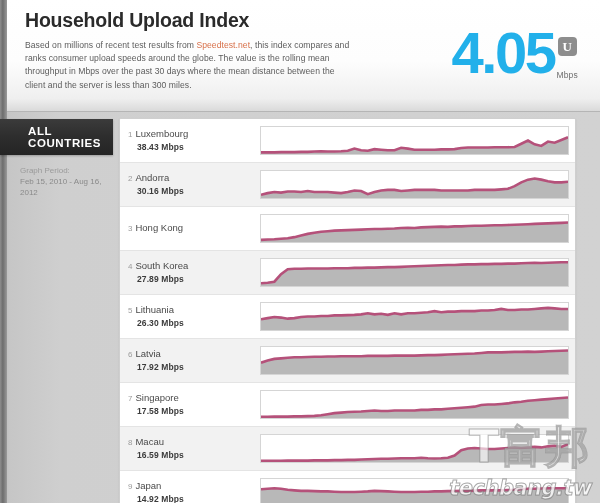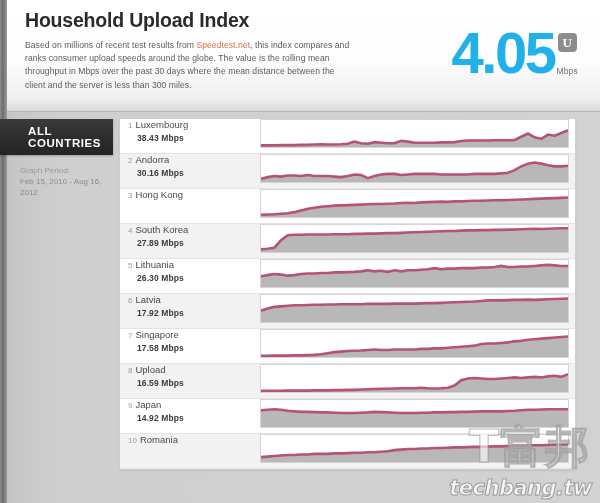--- a/index.html
+++ b/index.html
@@ -66,21 +66,21 @@
   .desc .link {
     color: #d8714a;
     text-decoration: none;
   }
   
   .value-cluster {
     position: absolute;
     right: 22px;
     top: 26px;
     display: flex;
-    align-items: center;
+    align-items: flex-end;
   }
   .big-value {
     font-size: 58px;
     line-height: 54px;
     font-weight: bold;
     color: #22b0ea;
     letter-spacing: -2.5px;
     font-family: "Liberation Sans", sans-serif;
   }
   .badge-col {
@@ -145,21 +145,22 @@
     width: 457px;
     background: #ffffff;
     border: 1px solid #cfcfcf;
     border-radius: 2px;
     box-sizing: border-box;
     overflow: hidden;
     box-shadow: 0 1px 2px rgba(0,0,0,0.10);
   }
   .row {
     display: flex;
-    height: 35px;
+    align-items: center;
+    height: 44px;
     box-sizing: border-box;
     border-bottom: 1px solid #e4e4e4;
     background: #ffffff;
     padding-left: 8px;
   }
   .row.alt {
     background: #f2f2f2;
   }
   .row-label {
     width: 132px;
@@ -347,21 +348,21 @@
         </div>
         <div class="spark-wrap">
           <svg viewBox="0 0 100 100" preserveAspectRatio="none">
             <polygon points="0,100 0.00,96.00 2.17,96.00 4.35,95.00 6.52,95.00 8.70,95.00 10.87,94.00 13.04,94.00 15.22,93.00 17.39,92.00 19.57,90.00 21.74,86.00 23.91,82.00 26.09,80.00 28.26,78.00 30.43,77.00 32.61,76.00 34.78,74.00 36.96,72.00 39.13,74.00 41.30,74.00 43.48,72.00 45.65,72.00 47.83,72.00 50.00,72.00 52.17,70.00 54.35,70.00 56.52,68.00 58.70,68.00 60.87,66.00 63.04,64.00 65.22,62.00 67.39,60.00 69.57,58.00 71.74,52.00 73.91,50.00 76.09,50.00 78.26,48.00 80.43,46.00 82.61,42.00 84.78,40.00 86.96,36.00 89.13,34.00 91.30,32.00 93.48,30.00 95.65,28.00 97.83,26.00 100.00,24.00 100,100" fill="#b8b8b8"></polygon>
             <polyline points="0.00,96.00 2.17,96.00 4.35,95.00 6.52,95.00 8.70,95.00 10.87,94.00 13.04,94.00 15.22,93.00 17.39,92.00 19.57,90.00 21.74,86.00 23.91,82.00 26.09,80.00 28.26,78.00 30.43,77.00 32.61,76.00 34.78,74.00 36.96,72.00 39.13,74.00 41.30,74.00 43.48,72.00 45.65,72.00 47.83,72.00 50.00,72.00 52.17,70.00 54.35,70.00 56.52,68.00 58.70,68.00 60.87,66.00 63.04,64.00 65.22,62.00 67.39,60.00 69.57,58.00 71.74,52.00 73.91,50.00 76.09,50.00 78.26,48.00 80.43,46.00 82.61,42.00 84.78,40.00 86.96,36.00 89.13,34.00 91.30,32.00 93.48,30.00 95.65,28.00 97.83,26.00 100.00,24.00" fill="none" stroke="#b5517a" stroke-width="2.6" vector-effect="non-scaling-stroke"></polyline>
           </svg>
         </div>
       </div>
       <div class="row alt">
         <div class="row-label">
-          <div class="row-name"><span class="row-rank">8</span><span>Upload</span></div>
+          <div class="row-name"><span class="row-rank">8</span><span>Macau</span></div>
           <div class="row-speed">16.59 Mbps</div>
         </div>
         <div class="spark-wrap">
           <svg viewBox="0 0 100 100" preserveAspectRatio="none">
             <polygon points="0,100 0.00,96.00 2.17,96.00 4.35,96.00 6.52,96.00 8.70,95.00 10.87,95.00 13.04,95.00 15.22,95.00 17.39,94.00 19.57,94.00 21.74,94.00 23.91,93.00 26.09,93.00 28.26,92.00 30.43,92.00 32.61,91.00 34.78,90.00 36.96,89.00 39.13,88.00 41.30,88.00 43.48,87.00 45.65,86.00 47.83,86.00 50.00,86.00 52.17,84.00 54.35,86.00 56.52,87.00 58.70,86.00 60.87,84.00 63.04,76.00 65.22,56.00 67.39,50.00 69.57,48.00 71.74,50.00 73.91,52.00 76.09,52.00 78.26,50.00 80.43,48.00 82.61,46.00 84.78,48.00 86.96,46.00 89.13,44.00 91.30,46.00 93.48,42.00 95.65,40.00 97.83,44.00 100.00,34.00 100,100" fill="#b8b8b8"></polygon>
             <polyline points="0.00,96.00 2.17,96.00 4.35,96.00 6.52,96.00 8.70,95.00 10.87,95.00 13.04,95.00 15.22,95.00 17.39,94.00 19.57,94.00 21.74,94.00 23.91,93.00 26.09,93.00 28.26,92.00 30.43,92.00 32.61,91.00 34.78,90.00 36.96,89.00 39.13,88.00 41.30,88.00 43.48,87.00 45.65,86.00 47.83,86.00 50.00,86.00 52.17,84.00 54.35,86.00 56.52,87.00 58.70,86.00 60.87,84.00 63.04,76.00 65.22,56.00 67.39,50.00 69.57,48.00 71.74,50.00 73.91,52.00 76.09,52.00 78.26,50.00 80.43,48.00 82.61,46.00 84.78,48.00 86.96,46.00 89.13,44.00 91.30,46.00 93.48,42.00 95.65,40.00 97.83,44.00 100.00,34.00" fill="none" stroke="#b5517a" stroke-width="2.6" vector-effect="non-scaling-stroke"></polyline>
           </svg>
         </div>
       </div>
       <div class="row">

